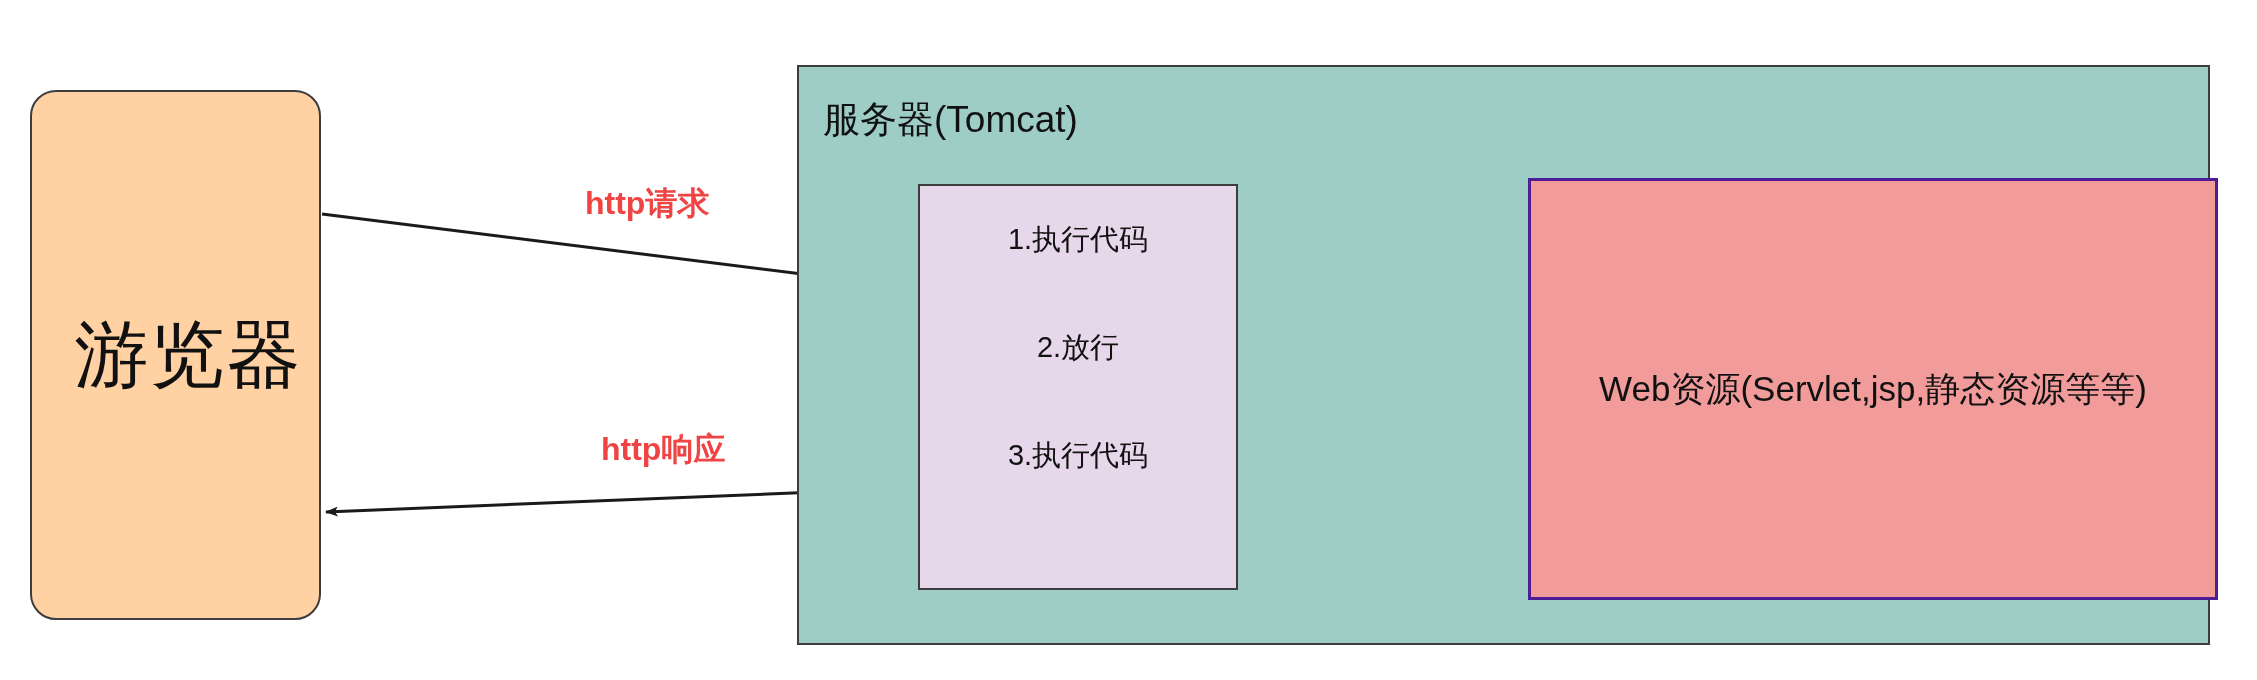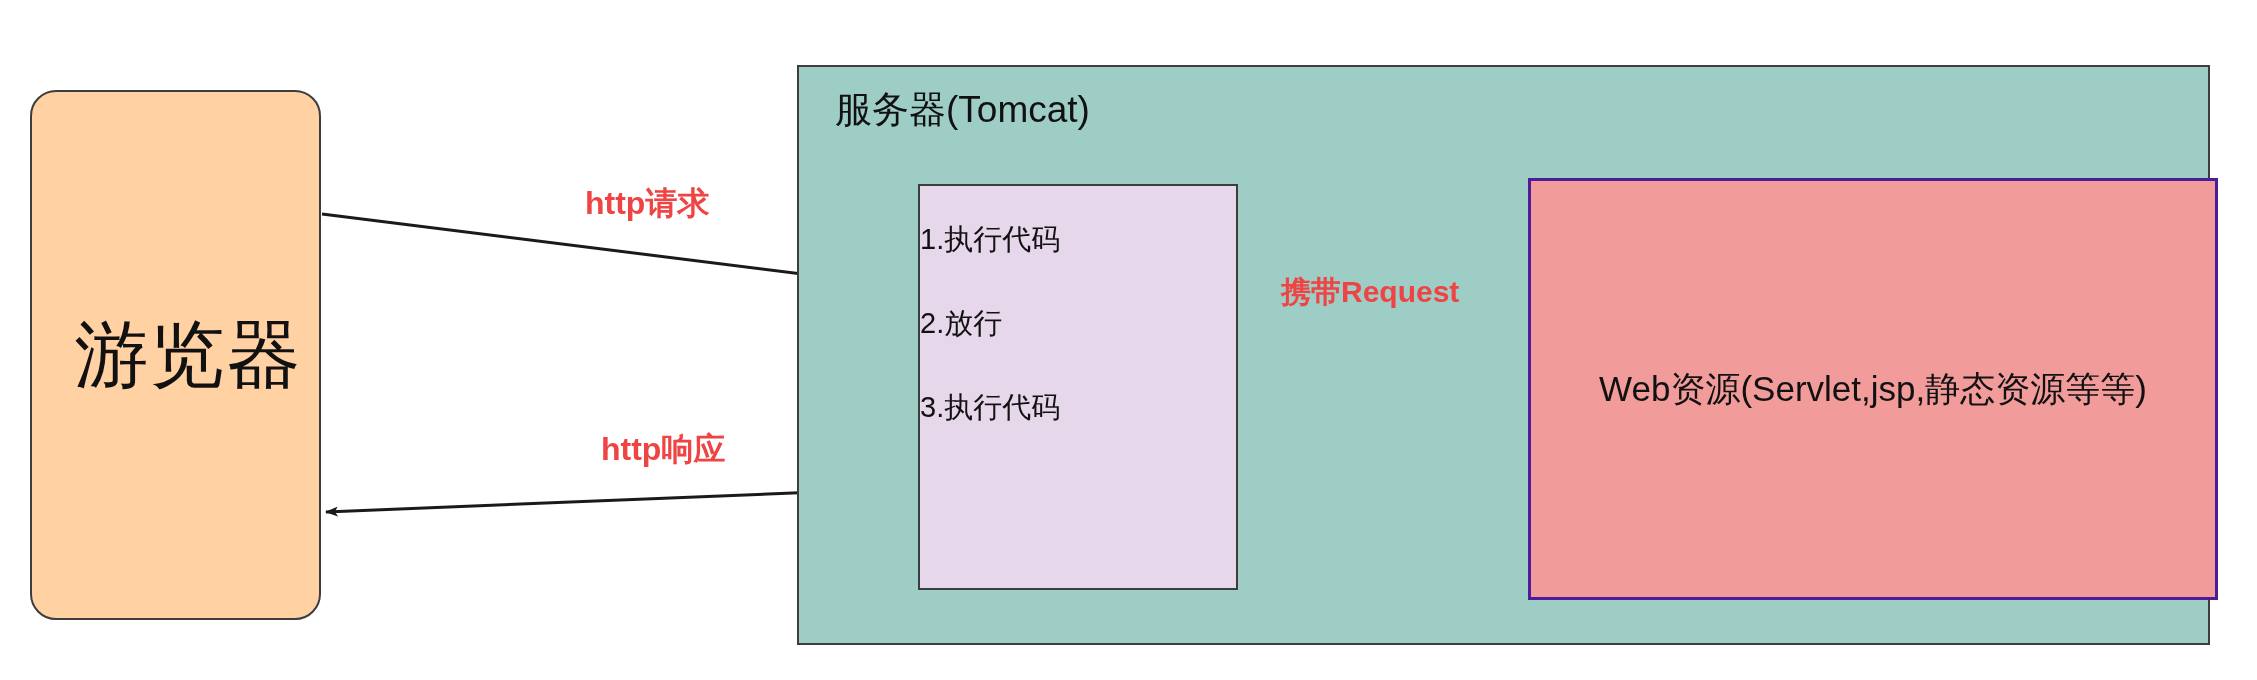--- a/index.html
+++ b/index.html
@@ -15,38 +15,38 @@
     display:flex; align-items:center; justify-content:center;
   }
   #browser-label{font-size:74px; color:#111; letter-spacing:2px; line-height:1;margin-left:26px;}
 
   
   #server-container{
     left:797px; top:65px; width:1413px; height:580px;
     background:#9ecdc6; border:2px solid #3d3d3d;
   }
   #server-title{
-    position:absolute; left:24px; top:18px;
-    font-size:37px; color:#111; white-space:nowrap;margin-left:12px;
+    position:absolute; left:24px; top:28px;
+    font-size:37px; color:#111; white-space:nowrap;
   }
 
   
   #filter-box{
     left:918px; top:184px; width:320px; height:406px;
     background:#e7d7ea; border:2px solid #3d3d3d;
     display:flex; flex-direction:column;
   }
   #filter-header{
     height:68px; flex:0 0 68px; border-bottom:2px solid #3d3d3d;
     display:flex; align-items:center; justify-content:center;
   }
   #filter-header-label{font-size:36px; color:#111; white-space:nowrap;}
   #filter-steps{
     flex:1 1 auto; display:flex; flex-direction:column;
-    padding-top:34px; gap:44px;
+    align-items:center; padding-top:34px; gap:68px;
   }
   .filter-step{font-size:29px; color:#111; white-space:nowrap;}
 
   
   #web-box{
     left:1528px; top:178px; width:690px; height:422px;
     background:#f29b9b; border:3px solid #4c1d95;
     display:flex; align-items:center; justify-content:center;
   }
   #web-label{
@@ -97,15 +97,14 @@
       <span class="filter-step">3.执行代码</span>
     </div>
   </div>
 
   <div class="box" id="web-box">
     <span id="web-label">Web资源(Servlet,jsp,静态资源等等)</span>
   </div>
 
   <span class="arrow-label" id="label-http-request">http请求</span>
   <span class="arrow-label" id="label-http-response">http响应</span>
-  <span class="arrow-label" id="label-carry-request">携带Request</span>
 
 </div>
 
 </body></html>

